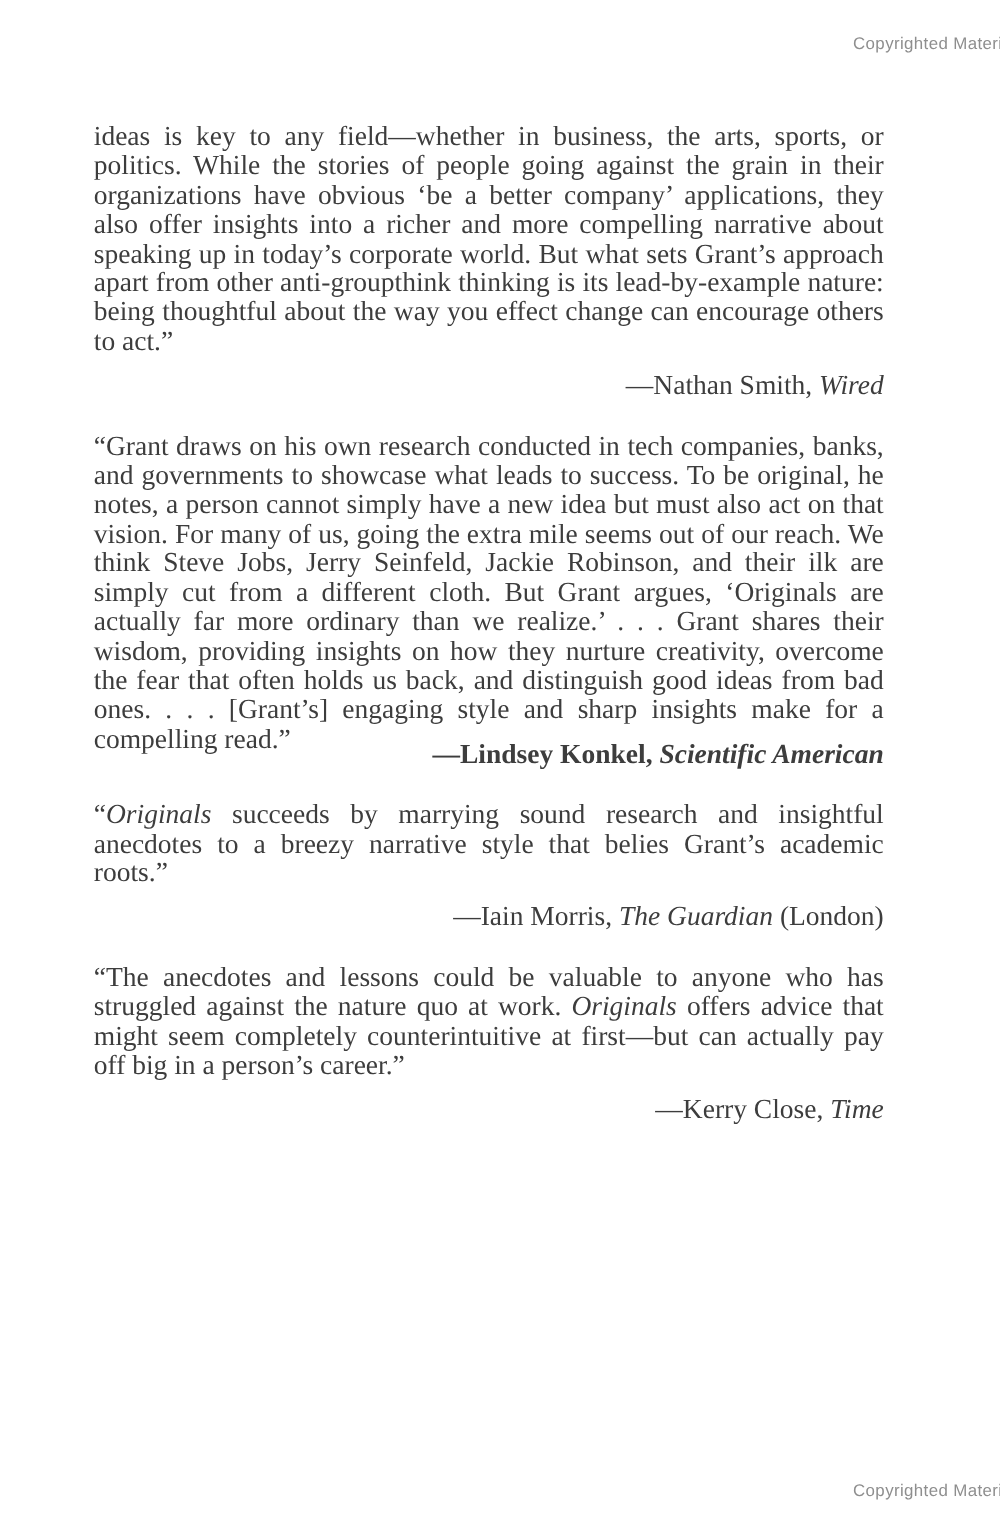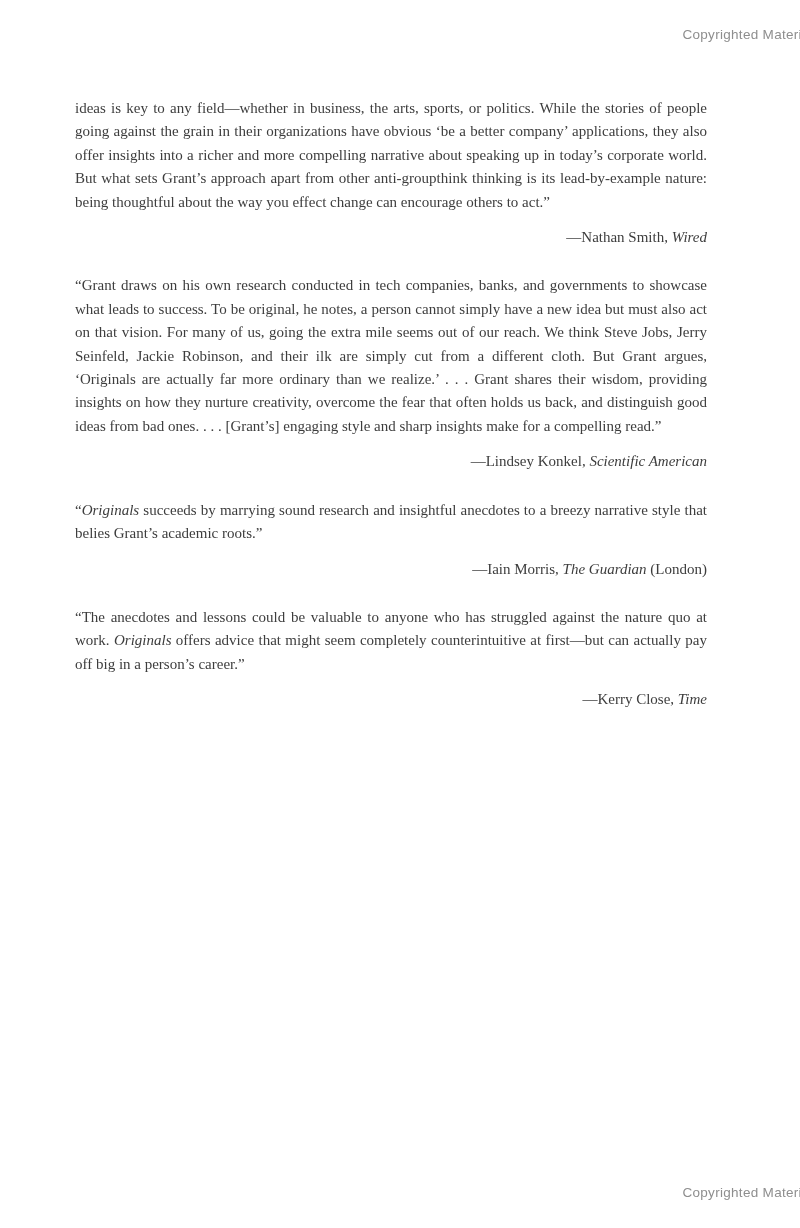--- a/index.html
+++ b/index.html
@@ -24,31 +24,31 @@
     letter-spacing: 0.3px;
   }
   .watermark.top { top: 27px; }
   .watermark.bottom { top: 1185px; }
   .content {
     position: absolute;
     top: 97px;
     left: 75px;
     width: 632px;
     color: #3d3d3d;
-    font-size: 15px;
+    font-size: 22px;
     line-height: 23.4px;
   }
   .quote { margin-bottom: 25px; }
   .quote-text {
     text-align: justify;
   }
   .quote-text::after { content: ""; display: block; clear: both; }
   .it { font-style: italic; }
   .attribution { text-align: right; margin-top: 12px; }
-  .attribution.inline { float: right; padding-left: 14px; }
+  .attribution.inline { float: right; padding-left: 14px; font-weight: bold; }
 </style>
 </head>
 <body>
 
 <div class="watermark top">Copyrighted Material</div>
 
 <main class="content">
     <div class="quote">
       <p class="quote-text"><span>ideas is key to any field—whether in business, the arts, sports, or politics. While the stories of people going against the grain in their organizations have obvious ‘be a better company’ applications, they also offer insights into a richer and more compelling narrative about speaking up in today’s corporate world. But what sets Grant’s approach apart from other anti-groupthink thinking is its lead-by-example nature: being thoughtful about the way you effect change can encourage others to act.”</span></p>
       <div class="attribution"><span>—Nathan Smith, </span><span class="it">Wired</span></div>

